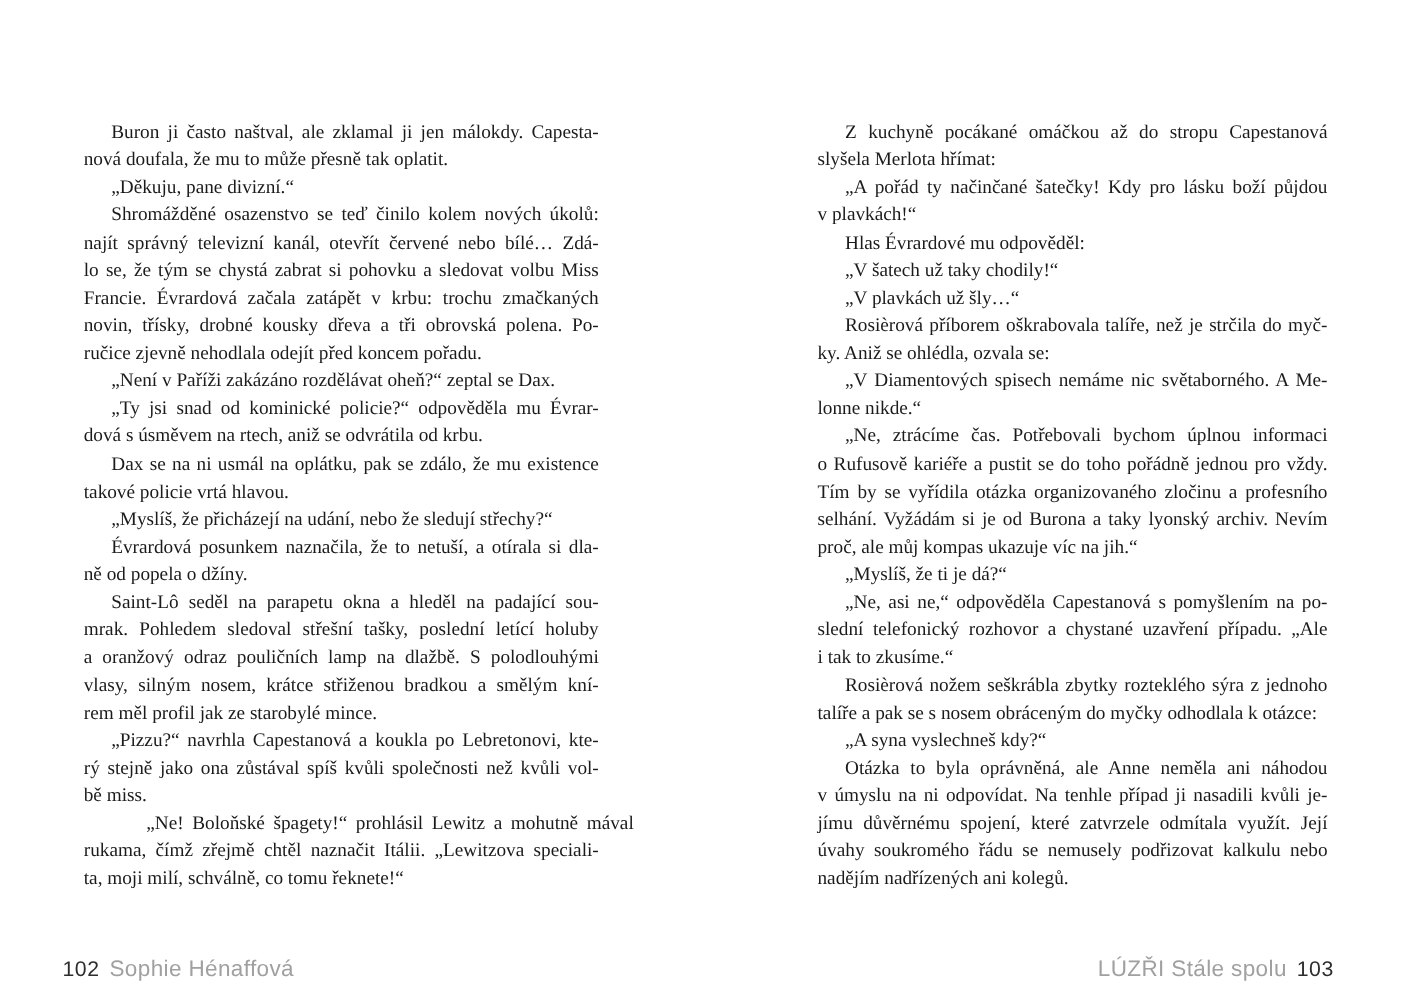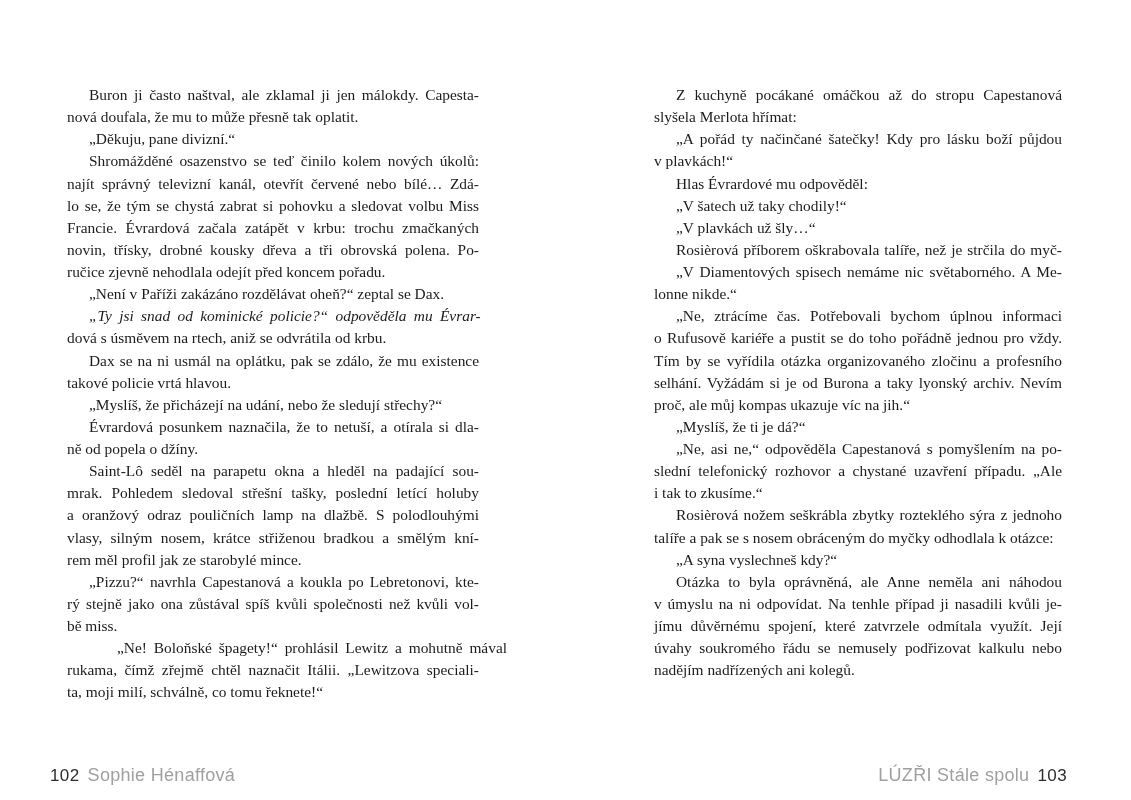--- a/index.html
+++ b/index.html
@@ -7,21 +7,21 @@
     width: 1131px;
     height: 800px;
     background: var(--bg, #ffffff);
     position: relative;
     overflow: hidden;
     font-family: "Liberation Serif", "DejaVu Serif", serif;
   }
   .spread { position: absolute; inset: 0; }
   .text-col {
     position: absolute;
-    top: 84px;
+    top: 95px;
     color: var(--text, #1b1b1b);
   }
   #left-col  { left: 67px;  width: 412px; }
   #right-col { left: 654px; width: 408px; }
   .line {
     height: 22.14px;
     line-height: 22.14px;
     font-size: 15.4px;
     white-space: nowrap;
   }
@@ -70,21 +70,21 @@
         <div class="line"><span class="line-text" style="word-spacing: 3.68945px;">najít správný televizní kanál, otevřít červené nebo bílé… Zdá-</span></div>
         <div class="line"><span class="line-text" style="word-spacing: 1.88281px;">lo se, že tým se chystá zabrat si pohovku a sledovat volbu Miss</span></div>
         <div class="line"><span class="line-text" style="word-spacing: 4.64955px;">Francie. Évrardová začala zatápět v krbu: trochu zmačkaných</span></div>
         <div class="line"><span class="line-text" style="word-spacing: 3.99826px;">novin, třísky, drobné kousky dřeva a tři obrovská polena. Po-</span></div>
         <div class="line"><span class="line-text">ručice zjevně nehodlala odejít před koncem pořadu.</span></div>
       </div>
       <div>
         <div class="line first"><span class="line-text">„Není v Paříži zakázáno rozdělávat oheň?“ zeptal se Dax.</span></div>
       </div>
       <div>
-        <div class="line first"><span class="line-text" style="word-spacing: 3.51367px; font-style: italic;">„Ty jsi snad od kominické policie?“ odpověděla mu Évrar-</span></div>
+        <div class="line first"><span class="line-text" style="word-spacing: 3.51367px;">„Ty jsi snad od kominické policie?“ odpověděla mu Évrar-</span></div>
         <div class="line"><span class="line-text">dová s úsměvem na rtech, aniž se odvrátila od krbu.</span></div>
       </div>
       <div>
         <div class="line first"><span class="line-text" style="word-spacing: 1.22917px;">Dax se na ni usmál na oplátku, pak se zdálo, že mu existence</span></div>
         <div class="line"><span class="line-text">takové policie vrtá hlavou.</span></div>
       </div>
       <div>
         <div class="line first"><span class="line-text">„Myslíš, že přicházejí na udání, nebo že sledují střechy?“</span></div>
       </div>
       <div>
@@ -123,20 +123,21 @@
         <div class="line first"><span class="line-text">Hlas Évrardové mu odpověděl:</span></div>
       </div>
       <div>
         <div class="line first"><span class="line-text">„V šatech už taky chodily!“</span></div>
       </div>
       <div>
         <div class="line first"><span class="line-text">„V plavkách už šly…“</span></div>
       </div>
       <div>
         <div class="line first"><span class="line-text" style="word-spacing: 1.18555px;">Rosièrová příborem oškrabovala talíře, než je strčila do myč-</span></div>
+        <div class="line"><span class="line-text">ky. Aniž se ohlédla, ozvala se:</span></div>
       </div>
       <div>
         <div class="line first"><span class="line-text" style="word-spacing: 1.93973px;">„V Diamentových spisech nemáme nic světaborného. A Me-</span></div>
         <div class="line"><span class="line-text">lonne nikde.“</span></div>
       </div>
       <div>
         <div class="line first"><span class="line-text" style="word-spacing: 5.78125px;">„Ne, ztrácíme čas. Potřebovali bychom úplnou informaci</span></div>
         <div class="line"><span class="line-text" style="word-spacing: 1.35653px;">o Rufusově kariéře a pustit se do toho pořádně jednou pro vždy.</span></div>
         <div class="line"><span class="line-text" style="word-spacing: 2.41992px; text-align: center;">Tím by se vyřídila otázka organizovaného zločinu a profesního</span></div>
         <div class="line"><span class="line-text" style="word-spacing: 1.775px;">selhání. Vyžádám si je od Burona a taky lyonský archiv. Nevím</span></div>

